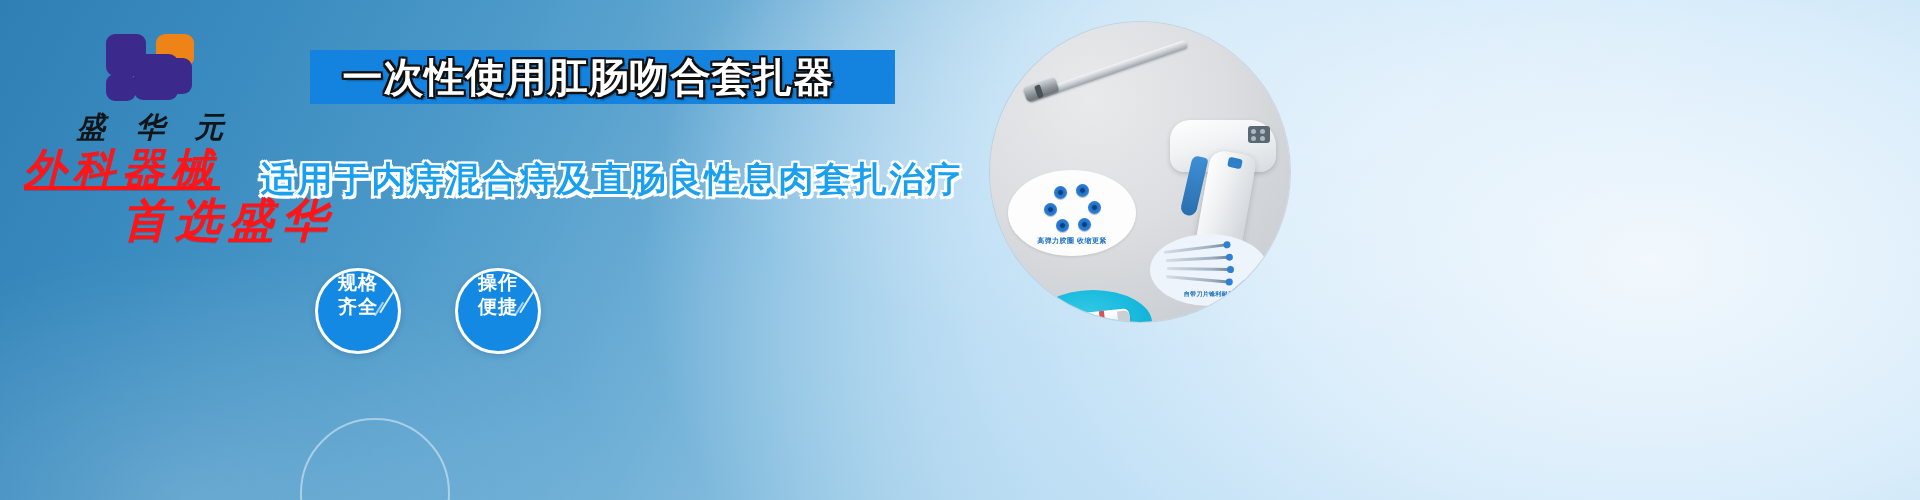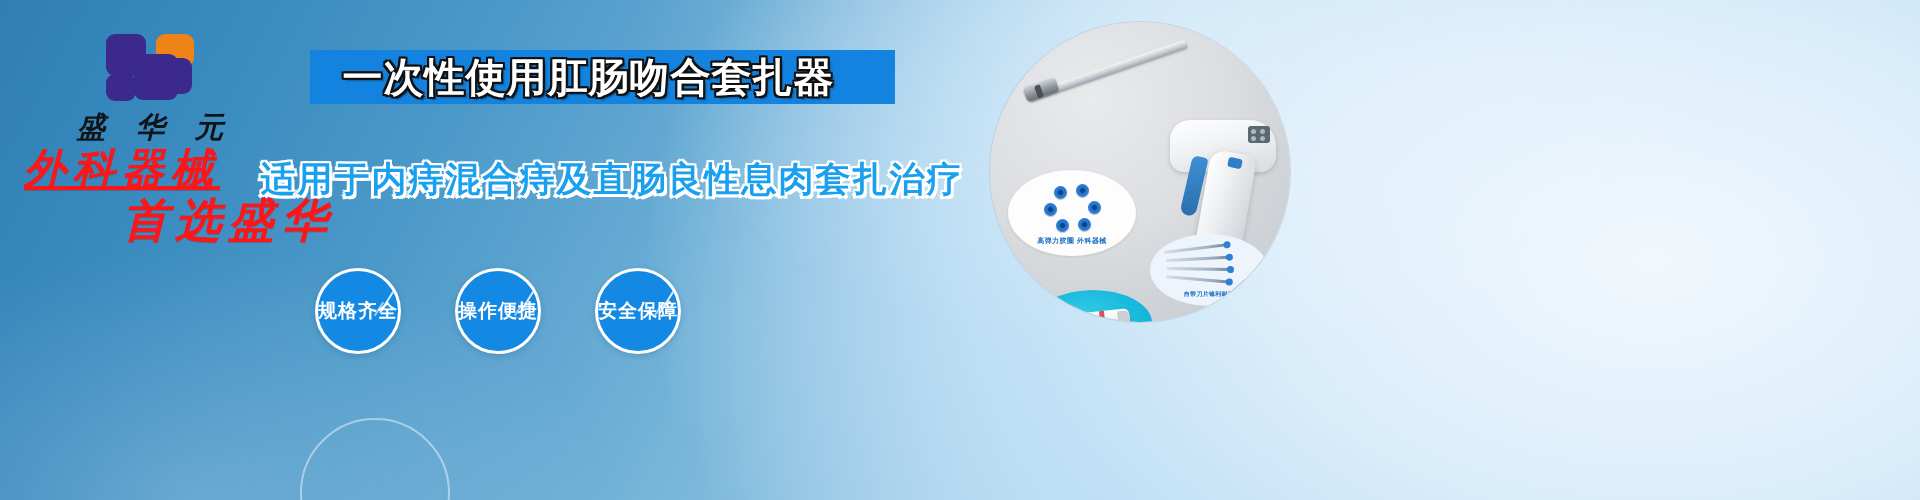--- a/index.html
+++ b/index.html
@@ -114,21 +114,21 @@
   .badges{
     position:absolute; left:315px; top:268px;
     display:flex; gap:54px;
   }
   .badge{
     position:relative;
     width:86px; height:86px; border-radius:50%;
     background:#1489e4;
     border:3px solid #ffffff;
     box-shadow:0 2px 6px rgba(20,70,120,.22);
-    display:flex; flex-direction:row;
+    display:flex; flex-direction:column;
     align-items:center; 
     overflow:hidden;
   }
   .badge::after{
     content:"";
     position:absolute;
     right:9px; top:14px;
     width:2px; height:30px;
     background:rgba(255,255,255,.85);
     transform:rotate(32deg);
@@ -350,24 +350,20 @@
   <div class="subtitle">适用于内痔混合痔及直肠良性息肉套扎治疗</div>
 
   <div class="badges">
     <div class="badge">
       <span>规格</span>
       <span>齐全</span>
     </div>
     <div class="badge">
       <span>操作</span>
       <span>便捷</span>
-    </div>
-    <div class="badge">
-      <span>安全</span>
-      <span>保障</span>
     </div>
   </div>
 
   <div class="ghost-arc"></div>
 
   <div class="product-circle">
     <div class="device">
       <div class="dev-shaft"></div>
       <div class="dev-tip"></div>
       <div class="dev-tip-ring"></div>
@@ -384,21 +380,21 @@
       </div>
     </div>
 
     <div class="inset-rings">
       <div class="ring r1"></div>
         <div class="ring r2"></div>
         <div class="ring r3"></div>
       <div class="ring r4"></div>
         <div class="ring r5"></div>
         <div class="ring r6"></div>
-      <div class="inset-cap">高弹力胶圈 外科器械</div>
+      <div class="inset-cap">高弹力胶圈 收缩更紧</div>
     </div>
 
     <div class="inset-needles">
       <div class="needle n1">
           <i></i>
         </div>
       <div class="needle n2">
           <i></i>
         </div>
       <div class="needle n3">

